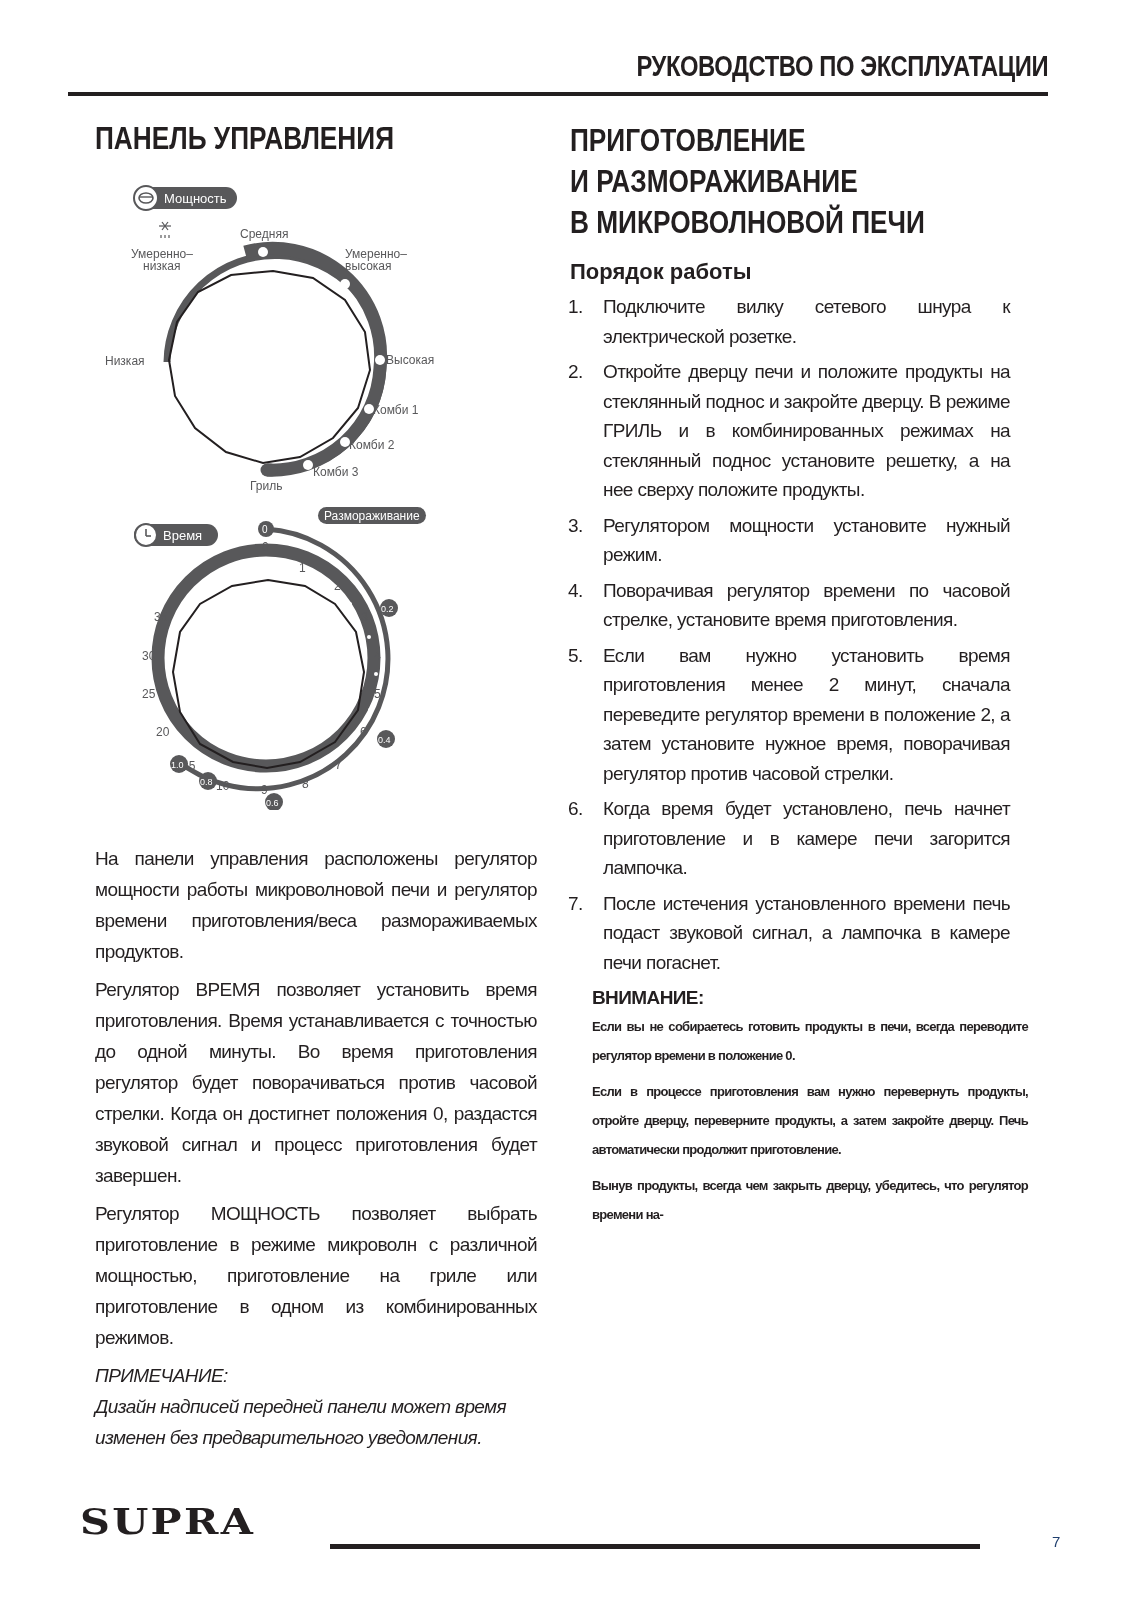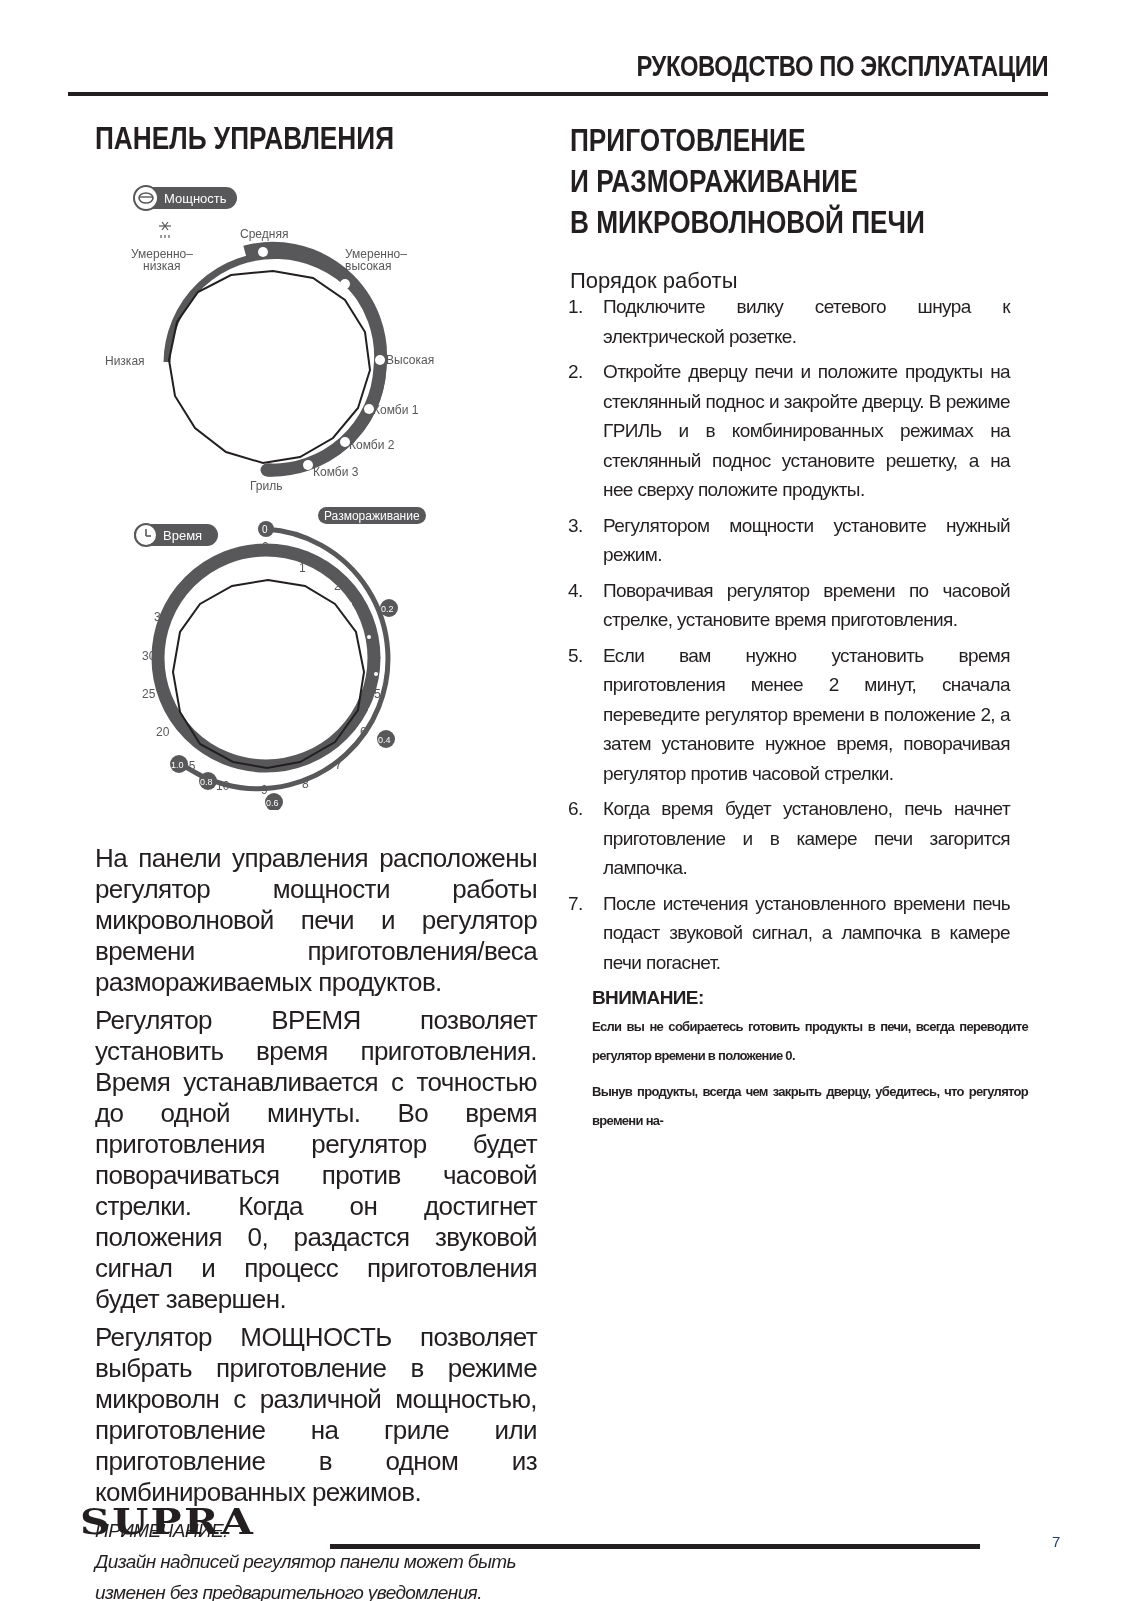--- a/index.html
+++ b/index.html
@@ -5,31 +5,31 @@
   html, body { margin: 0; padding: 0; background: #ffffff; }
   body { width: 1128px; height: 1601px; position: relative; overflow: hidden;
          font-family: "Liberation Sans", sans-serif; color: #231f20; }
   .header-title { position: absolute; right: 80px; top: 50px; font-size: 29px; font-weight: bold;
                   letter-spacing: -0.5px; transform: scaleX(0.82); transform-origin: right center; white-space: nowrap; }
   .header-rule { position: absolute; left: 68px; right: 80px; top: 92px; height: 4px; background: #231f20; }
   .h-left { position: absolute; left: 95px; top: 120px; font-size: 32px; font-weight: bold; white-space: nowrap;
             transform: scaleX(0.82); transform-origin: left center; }
   .h-right { position: absolute; left: 570px; top: 120px; font-size: 32px; font-weight: bold; line-height: 41px;
              transform: scaleX(0.82); transform-origin: left top; white-space: nowrap; }
-  .subhead { position: absolute; left: 570px; top: 268px; font-size: 22px; font-weight: normal; }
+  .subhead { position: absolute; left: 570px; top: 259px; font-size: 22px; font-weight: bold; }
   .steps { position: absolute; left: 568px; top: 292px; width: 442px; margin: 0; padding: 0; list-style: none; }
   .steps li { position: relative; padding-left: 35px; font-size: 19px; line-height: 29.5px; margin-bottom: 6px;
               text-align: justify; font-family: "Liberation Sans Narrow", "Liberation Sans", sans-serif;
               letter-spacing: -0.6px; }
   .steps li .num { position: absolute; left: 0; top: 0; }
   .warn-block { position: absolute; left: 592px; top: 983px; width: 440px; }
   .warn-title { font-size: 19px; font-weight: bold; line-height: 29px; letter-spacing: -0.6px; }
   .warn-p { font-size: 13px; font-weight: bold; line-height: 29px; text-align: justify; margin: 0 4px 7px 0; letter-spacing: -0.7px; }
   .left-text { position: absolute; left: 95px; top: 843px; width: 442px; }
-  .left-text p { margin: 0 0 7px 0; font-size: 26px; line-height: 31px; text-align: justify; letter-spacing: -0.6px; }
+  .left-text p { margin: 0 0 7px 0; font-size: 19px; line-height: 31px; text-align: justify; letter-spacing: -0.6px; }
   .note-title { font-style: italic; font-size: 19px; line-height: 31px; letter-spacing: -0.6px; }
   .note-text { font-style: italic; font-size: 19px; line-height: 31px; letter-spacing: -0.6px; }
   .footer-logo { position: absolute; left: 80px; top: 1500px; font-family: "DejaVu Serif", serif; font-weight: bold;
                  font-size: 36px; letter-spacing: 2px; transform: scaleX(1.15); transform-origin: left center; }
   .footer-rule { position: absolute; left: 330px; width: 650px; top: 1544px; height: 5px; background: #231f20; }
   .page-num { position: absolute; left: 1052px; top: 1533px; font-size: 15px; color: #1f3f6e; }
   svg text { font-family: "Liberation Sans", sans-serif; }
   .dial { position: absolute; }
 </style>
 </head>
@@ -158,21 +158,21 @@
     <circle cx="59" cy="264" r="9" fill="#58585a"></circle>
     <text x="51" y="268" font-size="9" fill="#fff">1.0</text>
   </g>
 </svg>
 
 <div class="left-text">
   <p>На панели управления расположены регулятор мощности работы микроволновой печи и регулятор времени приготовления/веса размораживаемых продуктов.</p>
   <p>Регулятор ВРЕМЯ позволяет установить время приготовления. Время устанавливается с точностью до одной минуты. Во время приготовления регулятор будет поворачиваться против часовой стрелки. Когда он достигнет положения 0, раздастся звуковой сигнал и процесс приготовления будет завершен.</p>
   <p>Регулятор МОЩНОСТЬ позволяет выбрать приготовление в режиме микроволн с различной мощностью, приготовление на гриле или приготовление в одном из комбинированных режимов.</p>
   <div class="note-title">ПРИМЕЧАНИЕ:</div>
-  <div class="note-text">Дизайн надписей регулятор панели может быть изменен без предварительного уведомления.</div>
+  <div class="note-text">Дизайн надписей передней панели может время изменен без предварительного уведомления.</div>
 </div>
 
 <div class="h-right">
   <div>ПРИГОТОВЛЕНИЕ</div>
   <div>И РАЗМОРАЖИВАНИЕ</div>
   <div>В МИКРОВОЛНОВОЙ ПЕЧИ</div>
 </div>
 <div class="subhead">Порядок работы</div>
 
 <ol class="steps">
@@ -181,18 +181,19 @@
   <li><span class="num">3.</span><span>Регулятором мощности установите нужный режим.</span></li>
   <li><span class="num">4.</span><span>Поворачивая регулятор времени по часовой стрелке, установите время приготовления.</span></li>
   <li><span class="num">5.</span><span>Если вам нужно установить время приготовления менее 2 минут, сначала переведите регулятор времени в положение 2, а затем установите нужное время, поворачивая регулятор против часовой стрелки.</span></li>
   <li><span class="num">6.</span><span>Когда время будет установлено, печь начнет приготовление и в камере печи загорится лампочка.</span></li>
   <li><span class="num">7.</span><span>После истечения установленного времени печь подаст звуковой сигнал, а лампочка в камере печи погаснет.</span></li>
 </ol>
 
 <div class="warn-block">
   <div class="warn-title">ВНИМАНИЕ:</div>
   <p class="warn-p">Если вы не собираетесь готовить продукты в печи, всегда переводите регулятор времени в положение 0.</p>
+  <p class="warn-p">Если в процессе приготовления вам нужно перевернуть продукты, отройте дверцу, переверните продукты, а затем закройте дверцу. Печь автоматически продолжит приготовление.</p>
   <p class="warn-p">Вынув продукты, всегда чем закрыть дверцу, убедитесь, что регулятор времени на-</p>
 </div>
 
 <div class="footer-logo">SUPRA</div>
 <div class="footer-rule"></div>
 <div class="page-num">7</div>
 
 </body></html>

